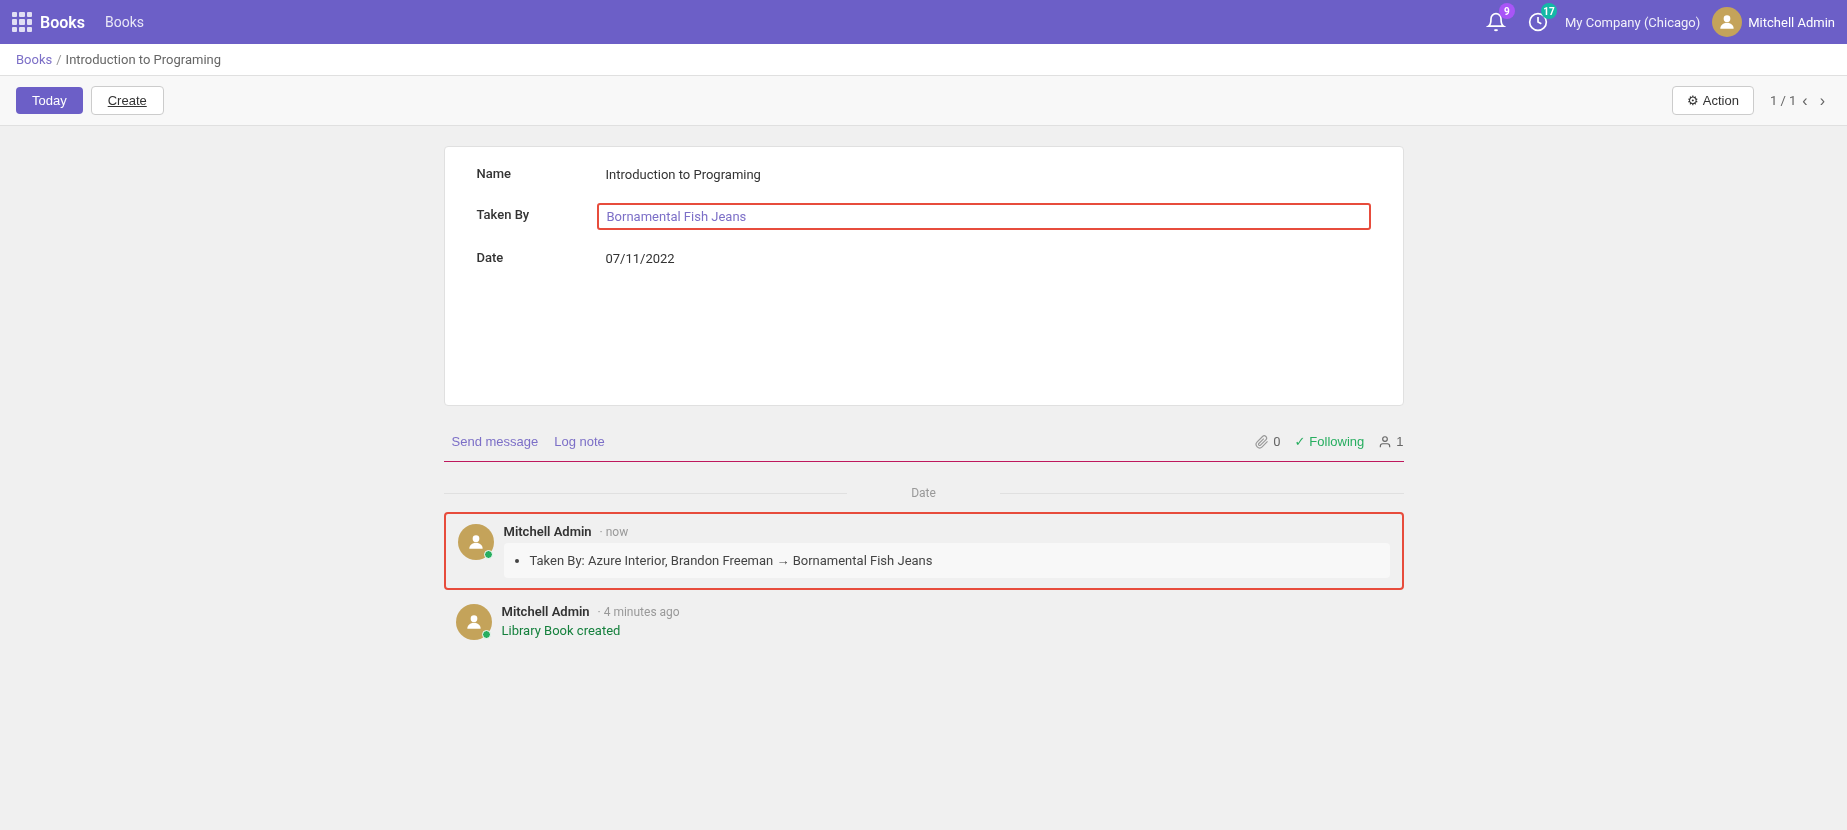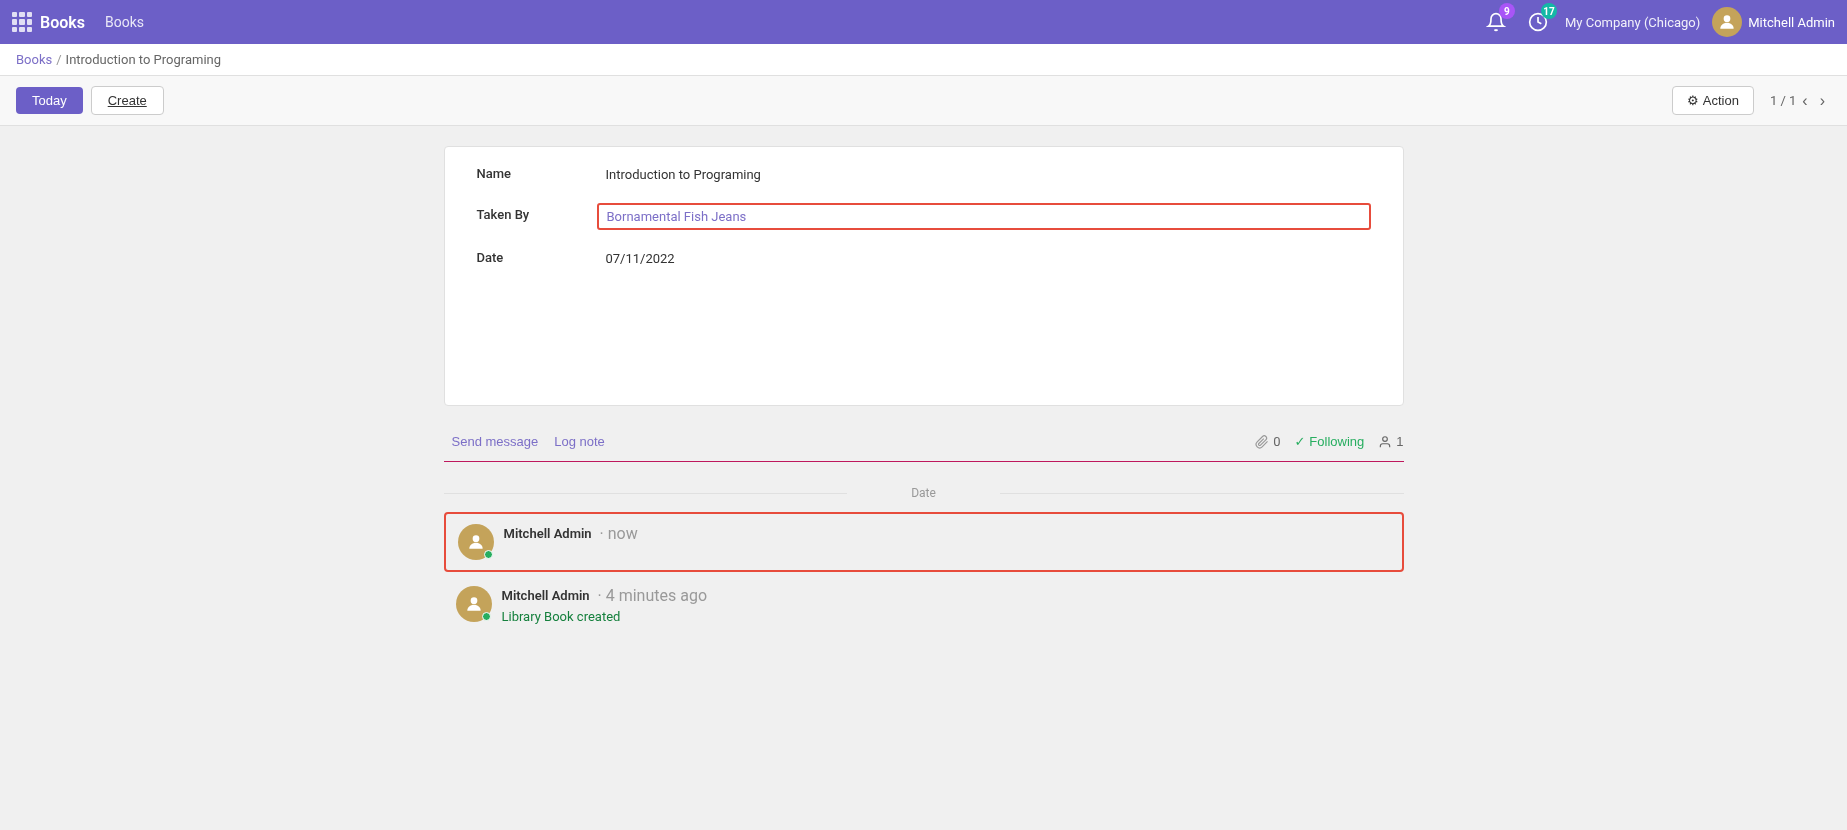--- a/index.html
+++ b/index.html
@@ -350,21 +350,21 @@
       align-items: center;
       gap: 8px;
       margin-bottom: 4px;
     }
     .message-author {
       font-weight: 600;
       font-size: 13px;
       color: #333;
     }
     .message-time {
-      font-size: 16px;
+      font-size: 12px;
       color: #999;
     }
     .message-body {
       font-size: 13px;
       color: #444;
       background: #f8f8f8;
       padding: 8px 10px;
       border-radius: 4px;
     }
     .message-body ul {
@@ -505,20 +505,25 @@
             <circle cx="12" cy="8" r="4"></circle>
             <path d="M4 20c0-4 3.6-7 8-7s8 3 8 7"></path>
           </svg>
           <div class="online-dot"></div>
         </div>
         <div class="message-content">
           <div class="message-header">
             <span class="message-author">Mitchell Admin</span>
             <span class="message-time">· <span>now</span></span>
           </div>
+          <div class="message-body">
+            <ul>
+              <li>Taken By: Azure Interior, Brandon Freeman → Bornamental Fish Jeans</li>
+            </ul>
+          </div>
         </div>
       </div>
 
       <div class="message-item">
         <div class="message-avatar">
           <svg width="20" height="20" viewBox="0 0 24 24" fill="white">
             <circle cx="12" cy="8" r="4"></circle>
             <path d="M4 20c0-4 3.6-7 8-7s8 3 8 7"></path>
           </svg>
           <div class="online-dot"></div>

